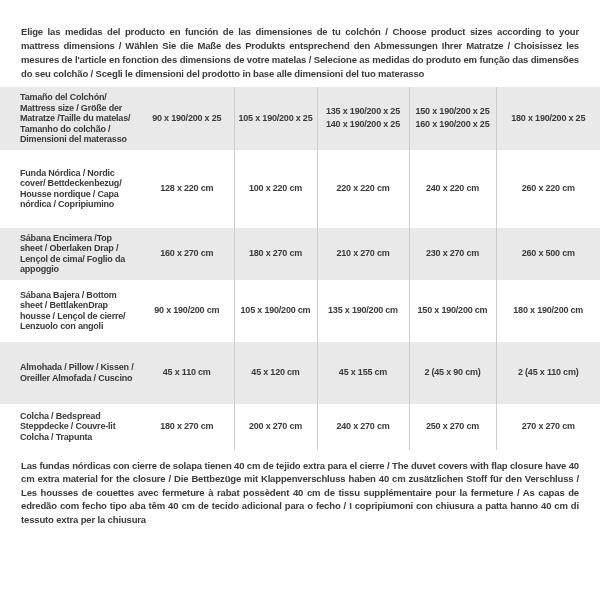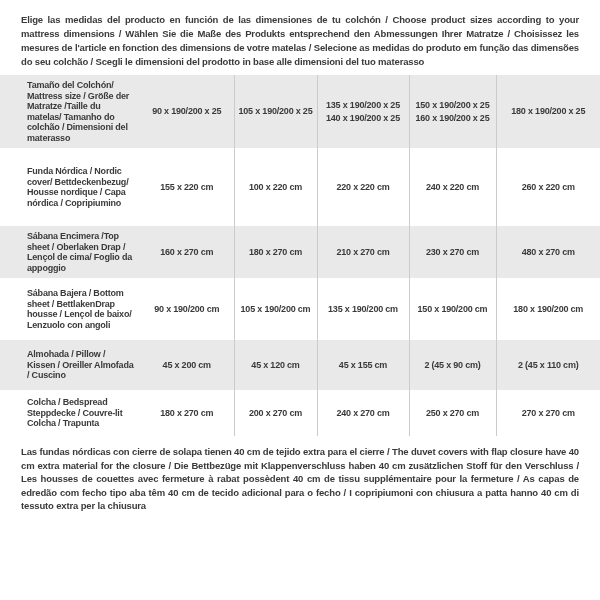--- a/index.html
+++ b/index.html
@@ -15,20 +15,21 @@
     color: #3a3a3a;
     -webkit-font-smoothing: antialiased;
   }
   .intro {
     padding: 13px 21px 0 21px;
     font-size: 9.5px;
     font-weight: bold;
     line-height: 14px;
     text-align: justify;
     letter-spacing: -0.15px;
+    margin-top: 12px;
   }
   table.sizes {
     border-collapse: collapse;
     table-layout: fixed;
     width: 600px;
     margin-top: 6px;
   }
   col.c-label { width: 140px; }
   col.c1 { width: 94px; }
   col.c2 { width: 83px; }
@@ -37,26 +38,26 @@
   col.c5 { width: 104px; }
 
   table.sizes tr:nth-child(odd) td { background: #e9e9e9; }
   table.sizes tr:nth-child(even) td { background: #ffffff; }
 
   table.sizes tr.r1 { height: 62px; }
   table.sizes tr.r2 { height: 78px; }
   table.sizes tr.r3 { height: 50px; margin-top: 8px; }
   table.sizes tr.r4 { height: 62px; }
   table.sizes tr.r5 { height: 64px; }
-  table.sizes tr.r6 { height: 50px; }
+  table.sizes tr.r6 { height: 62px; }
   table.sizes tr.r7 { height: 46px; }
   table.sizes tr.r8 { height: 54px; }
 
   td.label {
-    padding: 5px 6px 5px 27px;
+    padding: 5px 6px 5px 20px;
     font-size: 9px;
     font-weight: bold;
     line-height: 10.5px;
     letter-spacing: -0.2px;
     vertical-align: middle;
     text-align: left;
   }
   td.val {
     font-size: 9px;
     font-weight: bold;
@@ -99,45 +100,45 @@
       <td class="val">90 x 190/200 x 25</td>
       <td class="val">105 x 190/200 x 25</td>
       <td class="val">135 x 190/200 x 25
 140 x 190/200 x 25</td>
       <td class="val">150 x 190/200 x 25
 160 x 190/200 x 25</td>
       <td class="val">180 x 190/200 x 25</td>
     </tr>
     <tr class="r2">
       <td class="label">Funda Nórdica / Nordic cover/ Bettdeckenbezug/ Housse nordique / Capa nórdica / Copripiumino</td>
-      <td class="val">155 x 220 cm</td>
+      <td class="val">128 x 220 cm</td>
       <td class="val">100 x 220 cm</td>
       <td class="val">220 x 220 cm</td>
       <td class="val">240 x 220 cm</td>
       <td class="val">260 x 220 cm</td>
     </tr>
     <tr class="r3">
       <td class="label">Sábana Encimera /Top sheet / Oberlaken Drap / Lençol de cima/ Foglio da appoggio</td>
       <td class="val">160 x 270 cm</td>
       <td class="val">180 x 270 cm</td>
       <td class="val">210 x 270 cm</td>
       <td class="val">230 x 270 cm</td>
-      <td class="val">480 x 270 cm</td>
+      <td class="val">260 x 500 cm</td>
     </tr>
     <tr class="r4">
-      <td class="label">Sábana Bajera / Bottom sheet / BettlakenDrap housse / Lençol de baixo/ Lenzuolo con angoli</td>
+      <td class="label">Sábana Bajera / Bottom sheet / BettlakenDrap housse / Lençol de cierre/ Lenzuolo con angoli</td>
       <td class="val">90 x 190/200 cm</td>
       <td class="val">105 x 190/200 cm</td>
       <td class="val">135 x 190/200 cm</td>
       <td class="val">150 x 190/200 cm</td>
       <td class="val">180 x 190/200 cm</td>
     </tr>
     <tr class="r6">
       <td class="label">Almohada / Pillow / Kissen / Oreiller Almofada / Cuscino</td>
-      <td class="val">45 x 200 cm</td>
+      <td class="val">45 x 110 cm</td>
       <td class="val">45 x 120 cm</td>
       <td class="val">45 x 155 cm</td>
       <td class="val">2 (45 x 90 cm)</td>
       <td class="val">2 (45 x 110 cm)</td>
     </tr>
     <tr class="r7">
       <td class="label">Colcha / Bedspread Steppdecke / Couvre-lit Colcha / Trapunta</td>
       <td class="val">180 x 270 cm</td>
       <td class="val">200 x 270 cm</td>
       <td class="val">240 x 270 cm</td>

